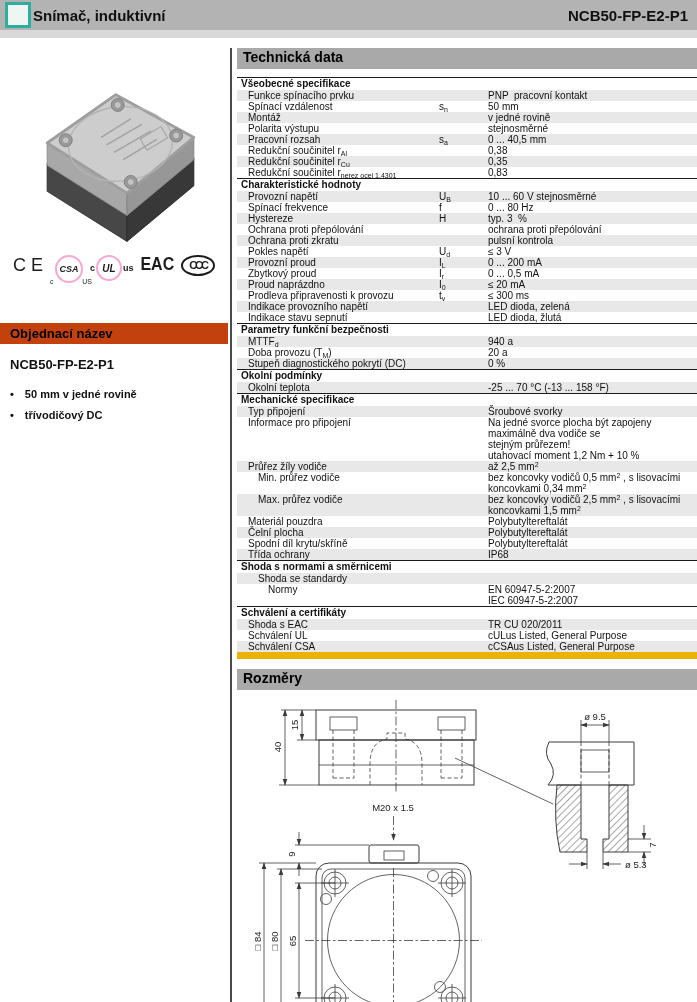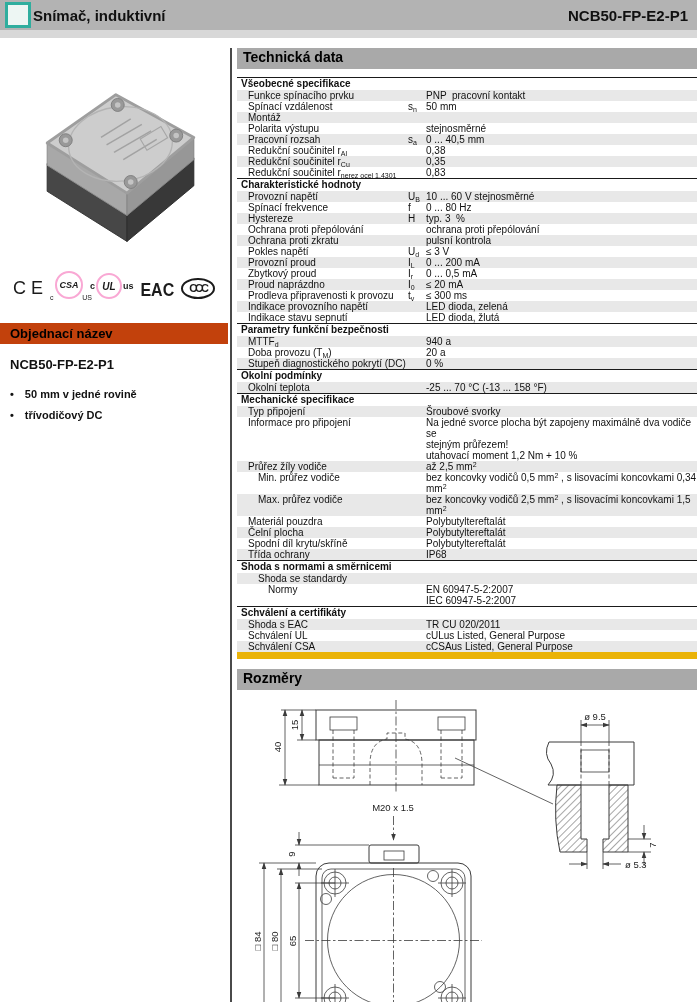--- a/index.html
+++ b/index.html
@@ -14,21 +14,21 @@
   .topbar .code{margin-left:auto;margin-right:9px;font-size:15px;font-weight:bold;color:#101010;}
   .substrip{position:absolute;top:30px;left:0;width:697px;height:8px;background:#d8d8d8;}
 
   
   .vline{position:absolute;left:230px;top:48px;width:2px;height:954px;background:#4a4a4a;}
   .leftcol{position:absolute;left:0;top:38px;width:228px;}
   .rightcol{position:absolute;left:237px;top:48px;width:460px;}
 
   
   .photo{display:block;margin:14px auto 0 auto;}
-  .certs{display:flex;justify-content:space-between;align-items:flex-end;padding:0 13px;margin-top:8px;height:44px;}
+  .certs{display:flex;justify-content:space-between;align-items:flex-start;padding:0 13px;margin-top:8px;height:44px;}
   .cert{position:relative;display:inline-flex;align-items:center;color:#1b1b1b;}
   .ce{font-size:18px;letter-spacing:5px;font-weight:500;}
   .circ{display:inline-flex;align-items:center;justify-content:center;border:2px solid #f9a8d4;
         border-radius:50%;font-weight:bold;font-style:italic;}
   .csa .circ{width:24px;height:24px;font-size:9px;}
   .csa .corner-l{position:absolute;left:-5px;bottom:-2px;font-size:7px;}
   .csa .corner-r{position:absolute;right:-9px;bottom:-2px;font-size:7px;}
   .ulm .circ{width:22px;height:22px;font-size:10px;}
   .ulm .pre{font-size:9px;font-weight:bold;margin-right:1px;align-self:flex-start;margin-top:8px;}
   .ulm .suf{font-size:9px;font-weight:bold;margin-left:1px;align-self:flex-start;margin-top:8px;}
@@ -39,21 +39,21 @@
             padding:3px 0 3px 10px;margin-top:24px;}
   .pname{font-weight:bold;font-size:13px;margin:13px 0 0 10px;}
   .features{list-style:none;margin:16px 0 0 10px;padding:0;font-size:11px;font-weight:bold;}
   .features li{display:flex;margin-bottom:9px;}
   .features li::before{content:"\2022";margin-right:11px;}
 
   
   .secbar{background:#a9a9a9;color:#000;font-weight:bold;font-size:14px;padding:1px 0 4px 6px;}
   .t-table{border-bottom:7px solid #eab308;margin-top:8px;}
   .t-sec{border-top:1px solid #1a1a1a;font-weight:bold;font-size:10px;line-height:12px;padding-left:4px;}
-  .t-row{display:flex;font-size:10px;line-height:11px;padding-left:11px;}
+  .t-row{display:flex;font-size:10px;line-height:11px;padding-left:11px;gap:31px;}
   .t-row.stripe{background:#e8e8e8;}
   .t-label{width:160px;flex:none;}
   .t-label.i1{padding-left:10px;width:150px;}
   .t-label.i2{padding-left:20px;width:140px;}
   .t-sym{width:18px;flex:none;}
   .t-val{flex:1;white-space:pre-wrap;}
   sub,sup{font-size:7px;line-height:0;}
   sub{vertical-align:-2px;}sup{vertical-align:3px;}
   .rozbar{margin-top:10px;}
 
@@ -145,20 +145,21 @@
           <div class="t-val">PNP  pracovní kontakt</div>
         </div>
         <div class="t-row">
           <div class="t-label">Spínací vzdálenost</div>
           <div class="t-sym">s<sub>n</sub></div>
           <div class="t-val">50 mm</div>
         </div>
         <div class="t-row stripe">
           <div class="t-label">Montáž</div>
           <div class="t-sym"></div>
+          <div class="t-val">v jedné rovině</div>
         </div>
         <div class="t-row">
           <div class="t-label">Polarita výstupu</div>
           <div class="t-sym"></div>
           <div class="t-val">stejnosměrné</div>
         </div>
         <div class="t-row stripe">
           <div class="t-label">Pracovní rozsah</div>
           <div class="t-sym">s<sub>a</sub></div>
           <div class="t-val">0 ... 40,5 mm</div>

